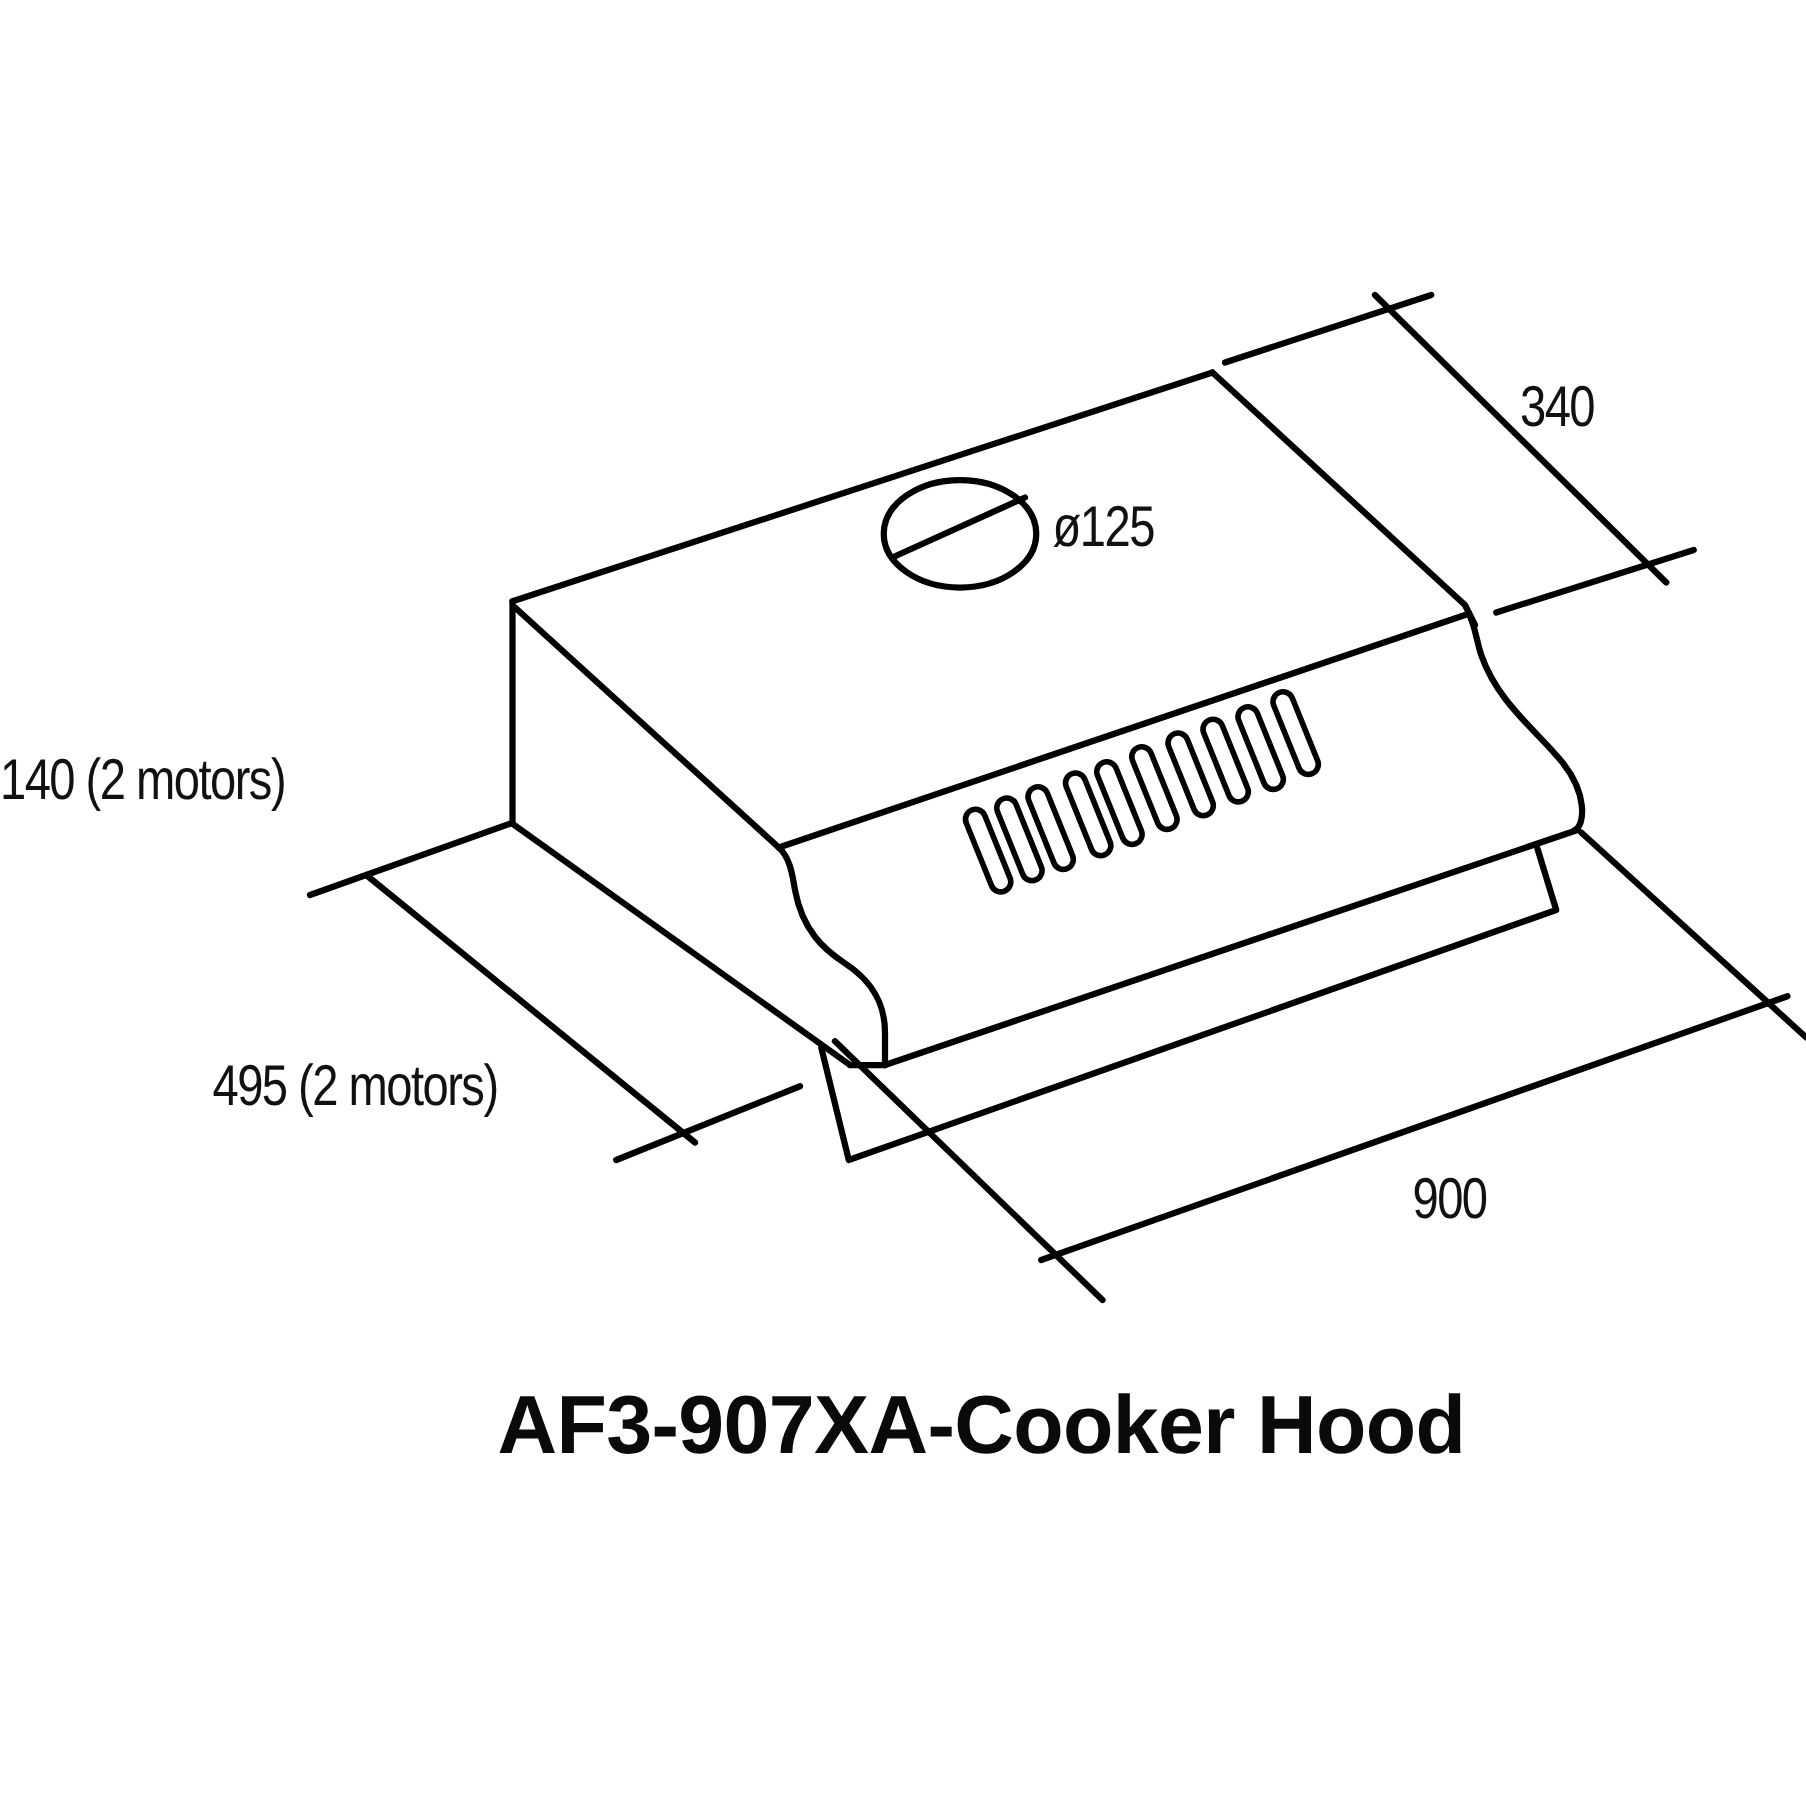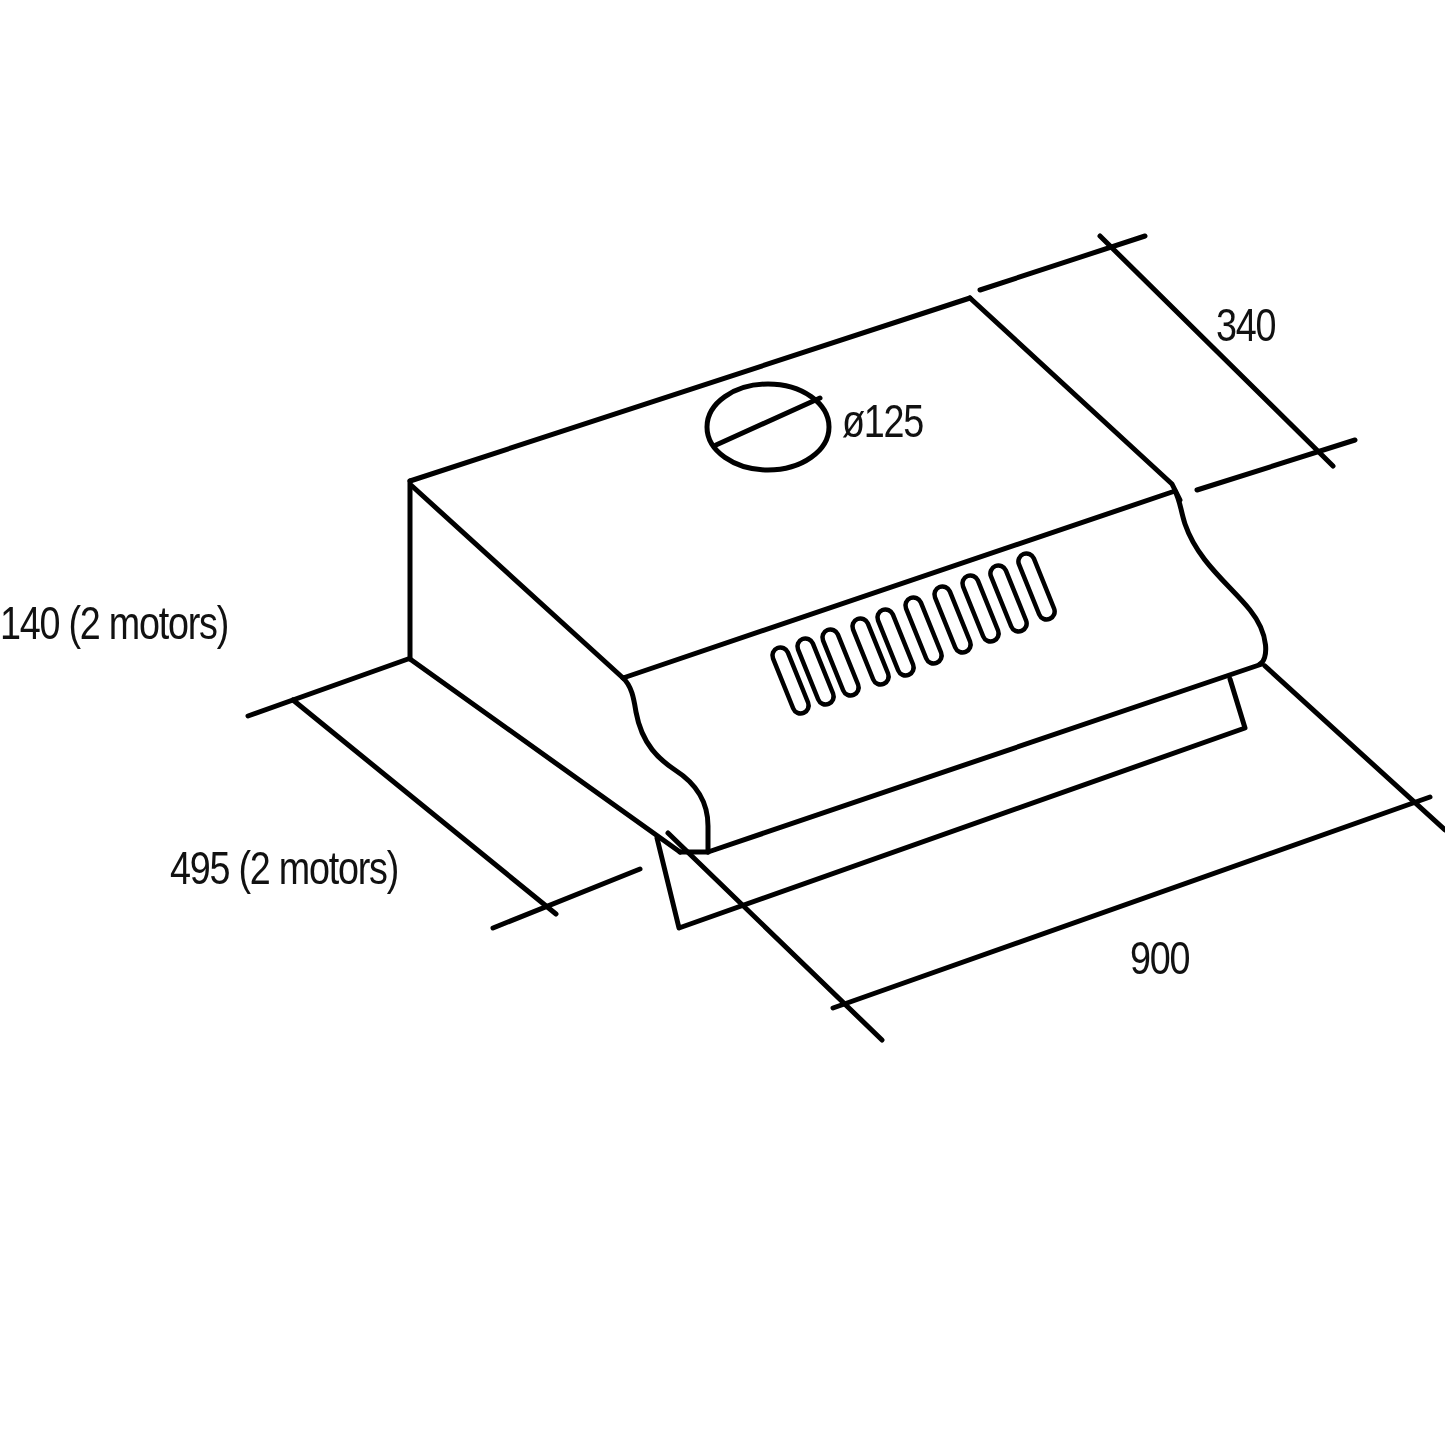--- a/index.html
+++ b/index.html
@@ -122,13 +122,14 @@
   <div class="dim-label" style="left:0px; top:600px;">140 (2 motors)</div>
 
   <div class="dim-label" style="left:170px; top:845px;">495 (2 motors)</div>
 
   <div class="dim-label" style="left:1216px; top:302px;">340</div>
 
   <div class="dim-label" style="left:1130px; top:935px;">900</div>
 
   <div class="dim-label" style="left:842px; top:398px;">ø125</div>
 
+  <div class="title">AF3-907XA-Cooker Hood</div>
 </div>
 
 </body></html>

